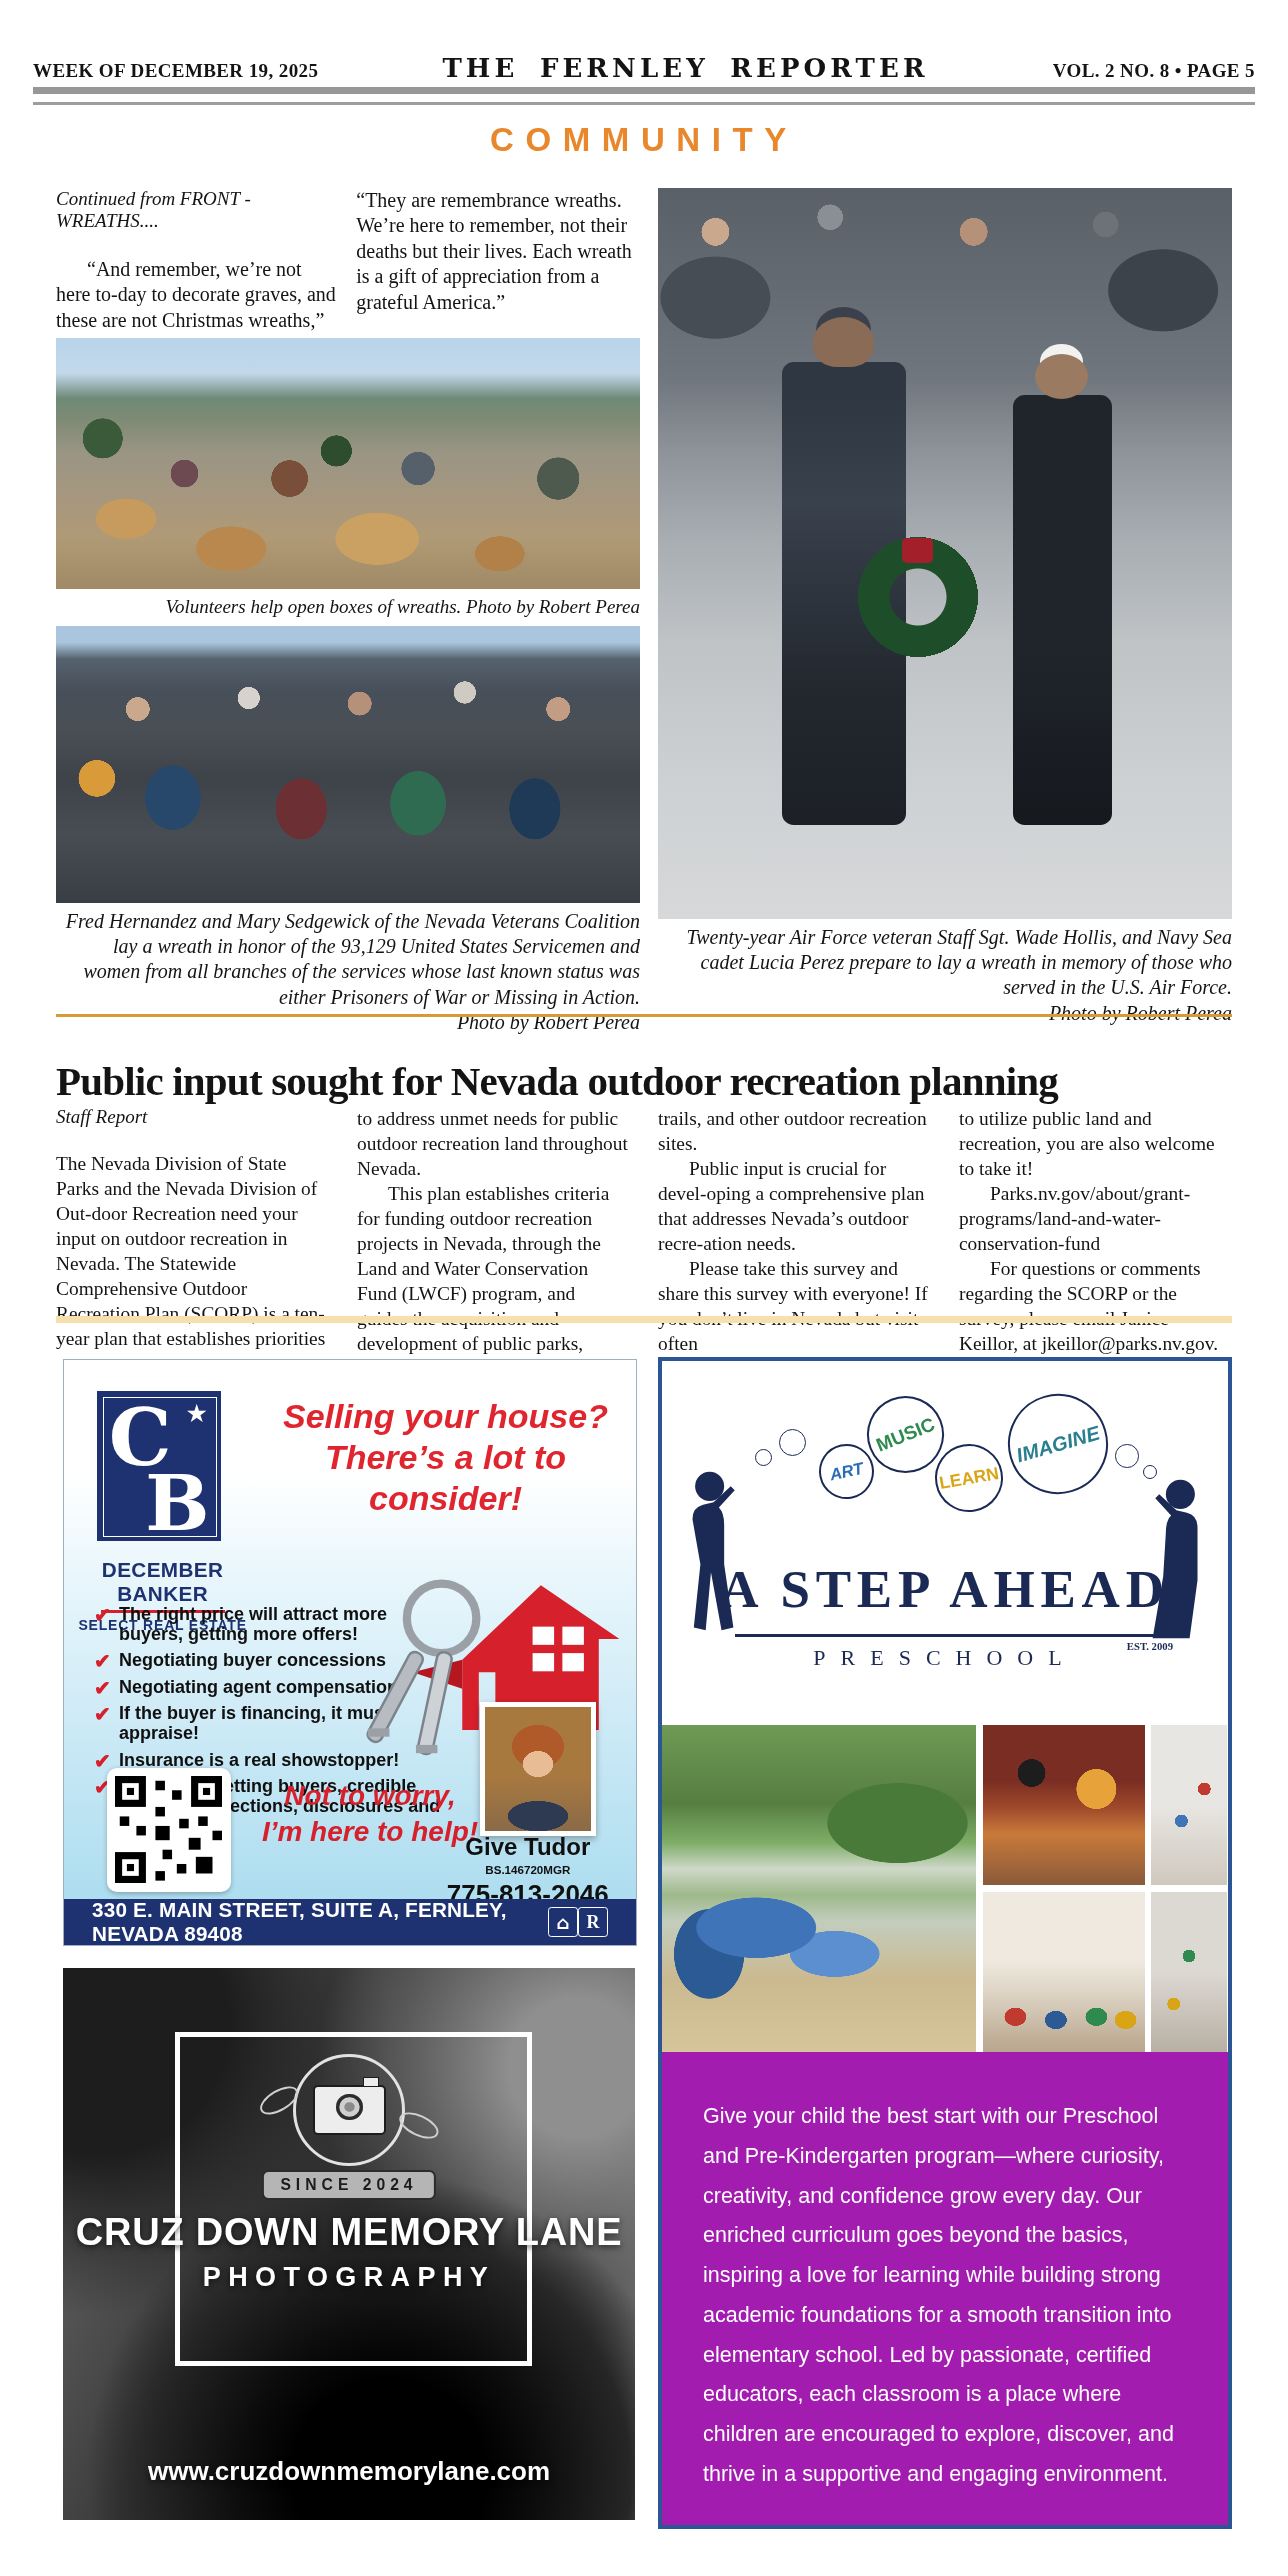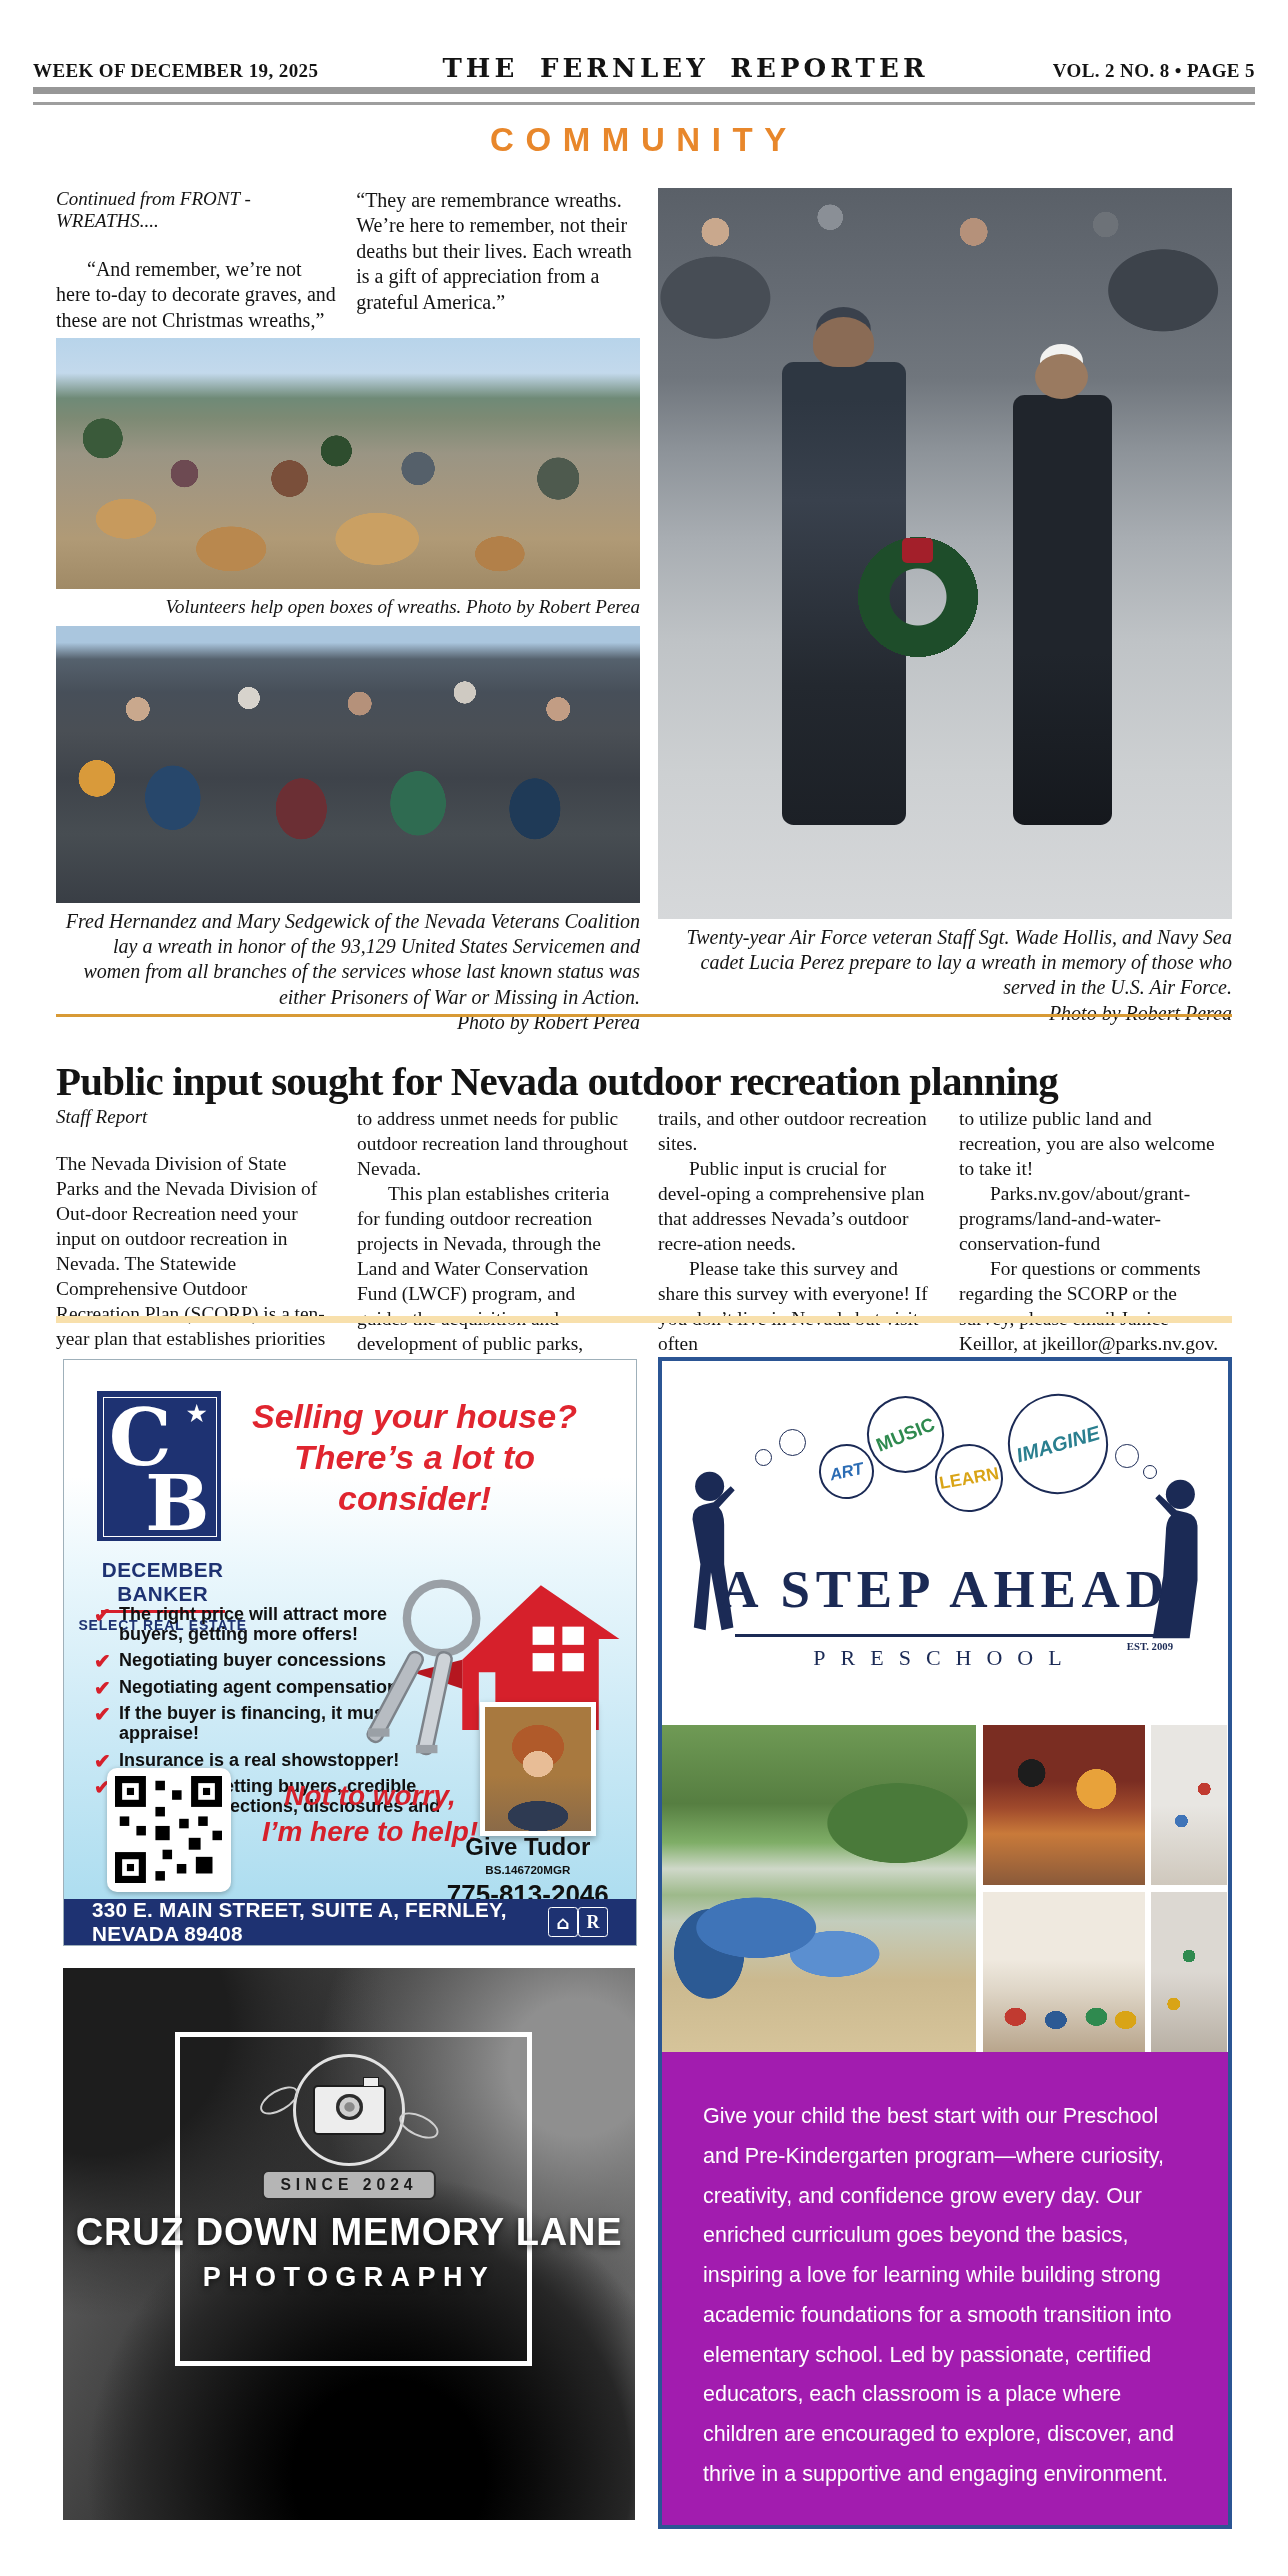--- a/index.html
+++ b/index.html
@@ -93,21 +93,21 @@
          font-family:"Liberation Sans",sans-serif;overflow:hidden;}
   .cb-logo{position:absolute;left:33px;top:31px;width:124px;height:150px;background:#1E3272;padding:5.8px;box-sizing:border-box;}
   .cb-logo-inner{position:relative;width:100%;height:100%;border:1.7px solid #ffffff;}
   .cb-c{position:absolute;left:5px;top:-6.6px;font:700 79px "DejaVu Serif",serif;color:#fff;}
   .cb-b{position:absolute;right:6.6px;bottom:-11.6px;font:700 76px "DejaVu Serif",serif;color:#fff;}
   .cb-star{position:absolute;right:8.3px;top:1.7px;font-size:25px;color:#fff;}
   .cb-brand{position:absolute;left:11.6px;top:198px;width:174px;text-align:center;color:#1E3272;}
   .cb-brand-name{font:700 20.7px "Liberation Sans",sans-serif;letter-spacing:0.4px;}
   .cb-brand-rule{width:124px;height:2.5px;background:#D6202B;margin:4.1px auto;}
   .cb-brand-sub{font:700 14px "Liberation Sans",sans-serif;letter-spacing:0.8px;}
-  .cb-head{position:absolute;left:161px;top:36px;width:379px;text-align:center;
+  .cb-head{position:absolute;left:192px;top:36px;width:379px;text-align:center;
            font:italic 800 34px/1.2 "Liberation Sans",sans-serif;color:#E0252F;}
   .cb-list{position:absolute;left:30px;top:245px;width:351px;list-style:none;margin:0;padding:0;}
   .cb-list li{display:flex;gap:8.3px;margin-bottom:6.6px;font:700 18px/1.1 "Liberation Sans",sans-serif;color:#101010;}
   .check{color:#D6202B;font-size:20px;line-height:1;}
   .cb-art{position:absolute;right:0px;top:188px;width:273px;height:240px;}
   .qr{position:absolute;left:43px;top:408px;width:107px;height:107px;background:#fff;border-radius:10px;padding:8.3px;box-shadow:0 1.7px 5px rgba(0,0,0,.25);}
   .reassure{position:absolute;left:182px;top:418px;width:248px;text-align:center;
             font:italic 800 28px/1.3 "Liberation Sans",sans-serif;color:#D6202B;}
   .agent-photo{position:absolute;right:40px;top:342px;width:106px;height:124px;background:#fff;padding:5px;box-shadow:0 2.5px 6.6px rgba(0,0,0,.3);}
   .agent-photo-inner{width:100%;height:100%;background:
@@ -395,20 +395,21 @@
       <div class="leaf l"></div>
       <div class="leaf r"></div>
       <div class="cam-body">
         <div class="cam-lens"></div>
         <div class="cam-flash"></div>
       </div>
     </div>
     <div class="since">SINCE 2024</div>
     <div class="cruz-name">CRUZ DOWN MEMORY LANE</div>
     <div class="cruz-tag">PHOTOGRAPHY</div>
+    <div class="cruz-url">www.cruzdownmemorylane.com</div>
   </div>
 
   <div class="ad-asa">
     <div class="asa-logo">
       <svg class="kid left" viewBox="0 0 50 130">
         <circle cx="27" cy="13" r="11"></circle>
         <path d="M14,38 Q14,29 22,27 L30,25 L43,13 L46,16 L34,29 Q38,33 38,42 L38,72 L45,120 L36,122 L28,78 L24,122 L15,120 L20,72 Z"></path>
       </svg>
       <svg class="kid right" viewBox="0 0 50 130">
         <circle cx="27" cy="13" r="11"></circle>

